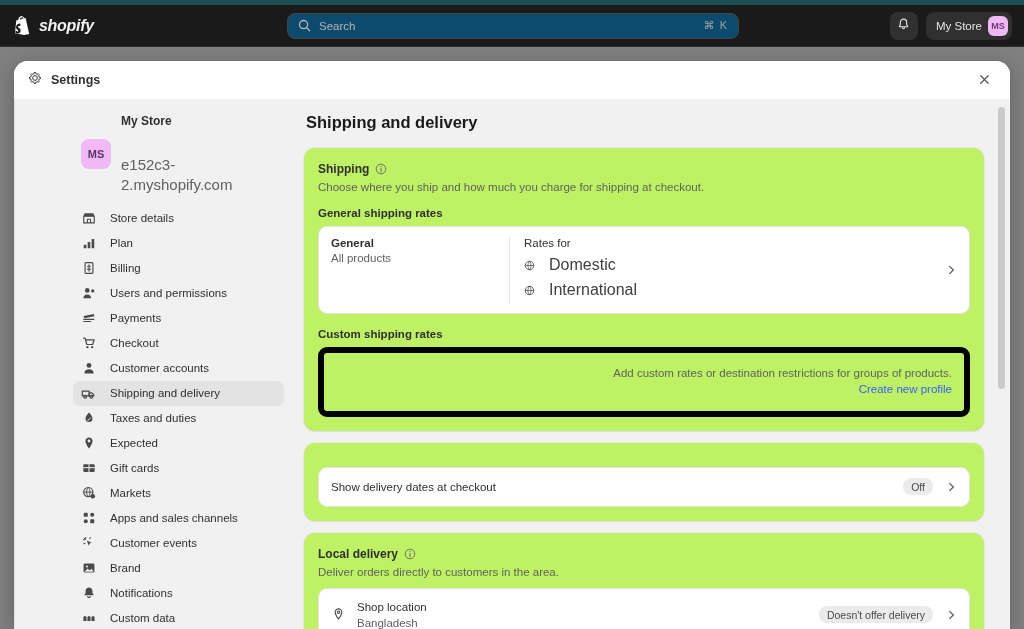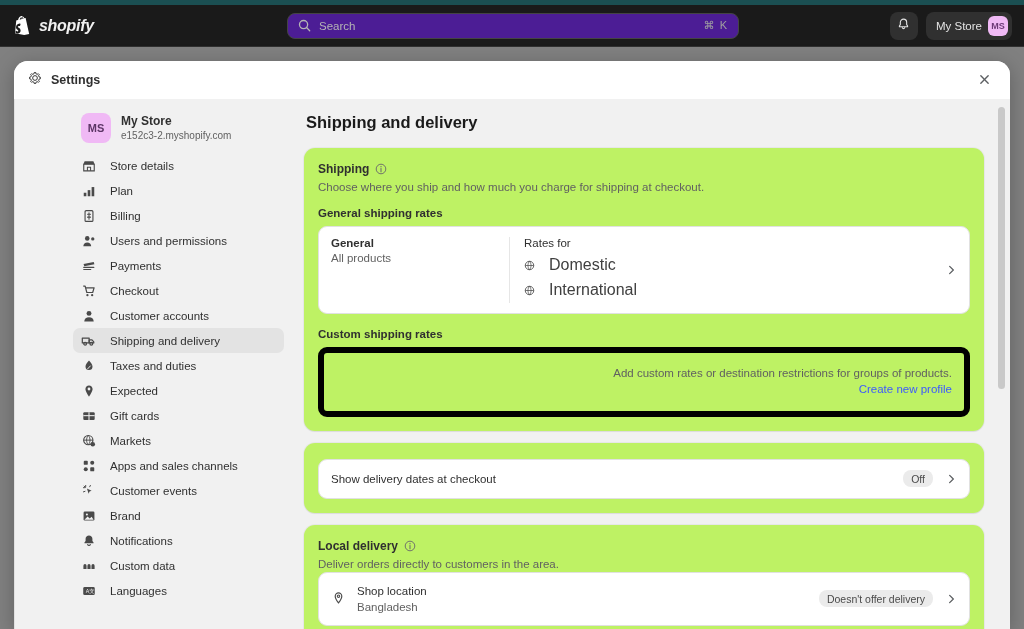--- a/index.html
+++ b/index.html
@@ -46,21 +46,21 @@
   }
   .search-wrap {
     position: absolute;
     left: 287px;
     width: 452px;
     height: 26px;
   }
   .search-box {
     width: 100%;
     height: 100%;
-    background: #4c1d95;
+    background: #0c4a6e;
     border: 1px solid #444;
     border-radius: 8px;
     display: flex;
     align-items: center;
     padding: 0 10px;
     gap: 8px;
   }
   .search-icon { flex: 0 0 auto; display:flex; }
   .search-text {
     color: #b5b5b5;
@@ -184,23 +184,24 @@
     display: flex; align-items: center; justify-content: center;
     flex: 0 0 auto;
   }
   .store-meta-name {
     font-size: 12px;
     font-weight: bold;
     color: #303030;
     line-height: 1.35;
   }
   .store-meta-url {
-    font-size: 10px;
+    font-size: 15px;
     color: #616161;
     line-height: 1.35;
+    margin-top: 26px;
   }
   .nav-list {
     display: flex;
     flex-direction: column;
     gap: 0px;
   }
   .nav-item {
     height: 25px;
     display: flex;
     align-items: center;
@@ -374,21 +375,21 @@
   .loc-title {
     font-size: 11.5px;
     color: #303030;
     line-height: 1.4;
   }
   .loc-sub {
     font-size: 11.5px;
     color: #616161;
     line-height: 1.4;
   }
-  .card-inner-pad { margin-top: 2px; }
+  .card-inner-pad { margin-top: 10px; }
 
   
   .scrollbar-track {
     position: absolute;
     right: 5px;
     top: 8px;
     width: 7px;
     height: 514px;
   }
   .scrollbar-thumb {

